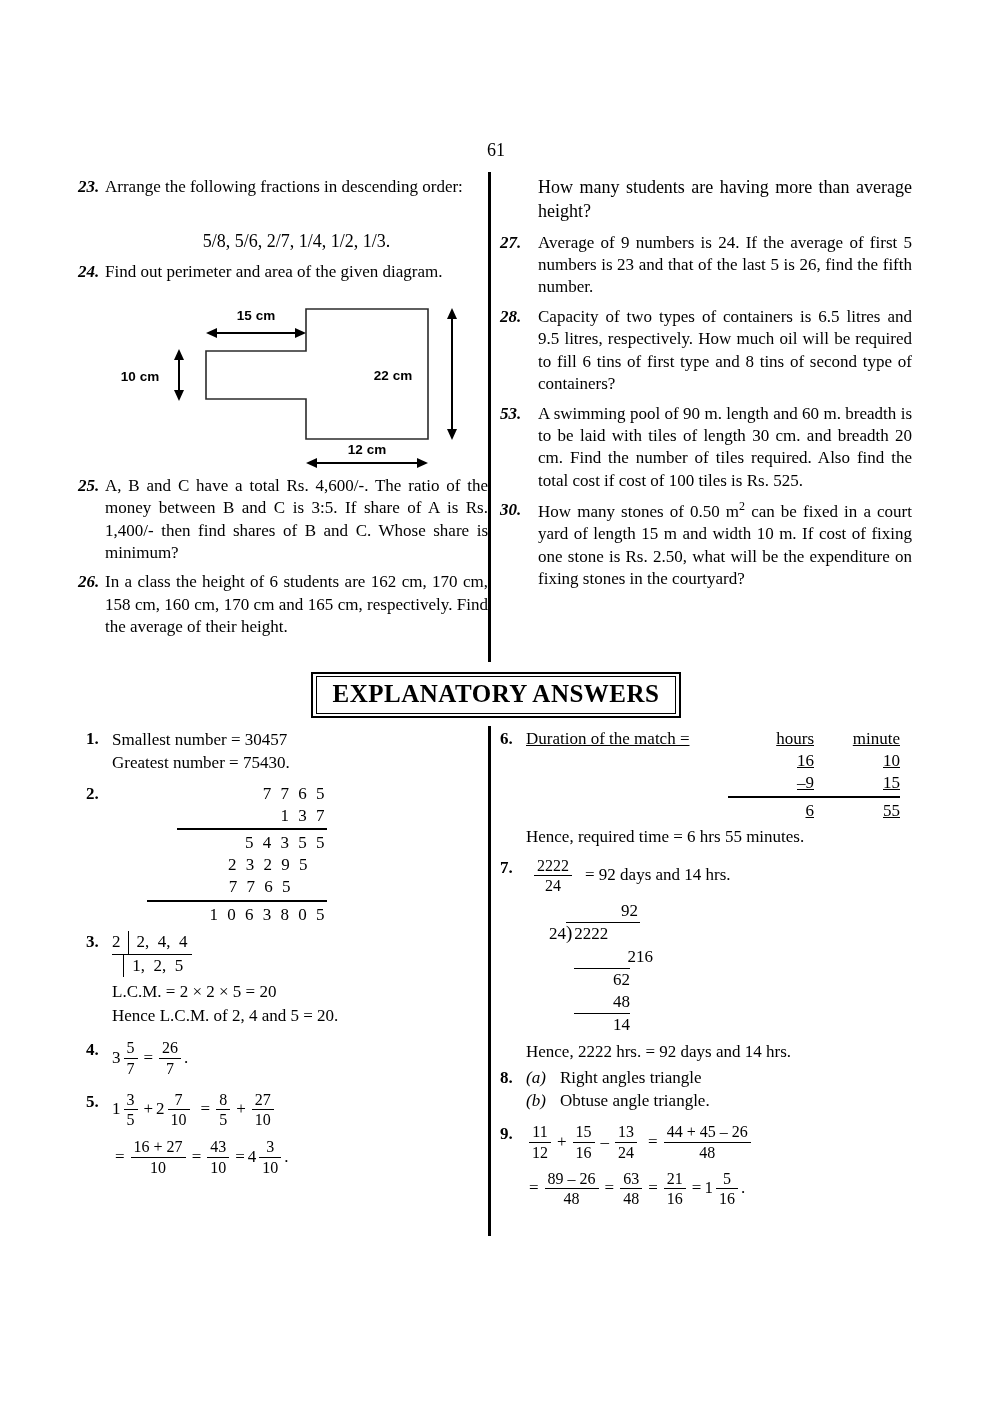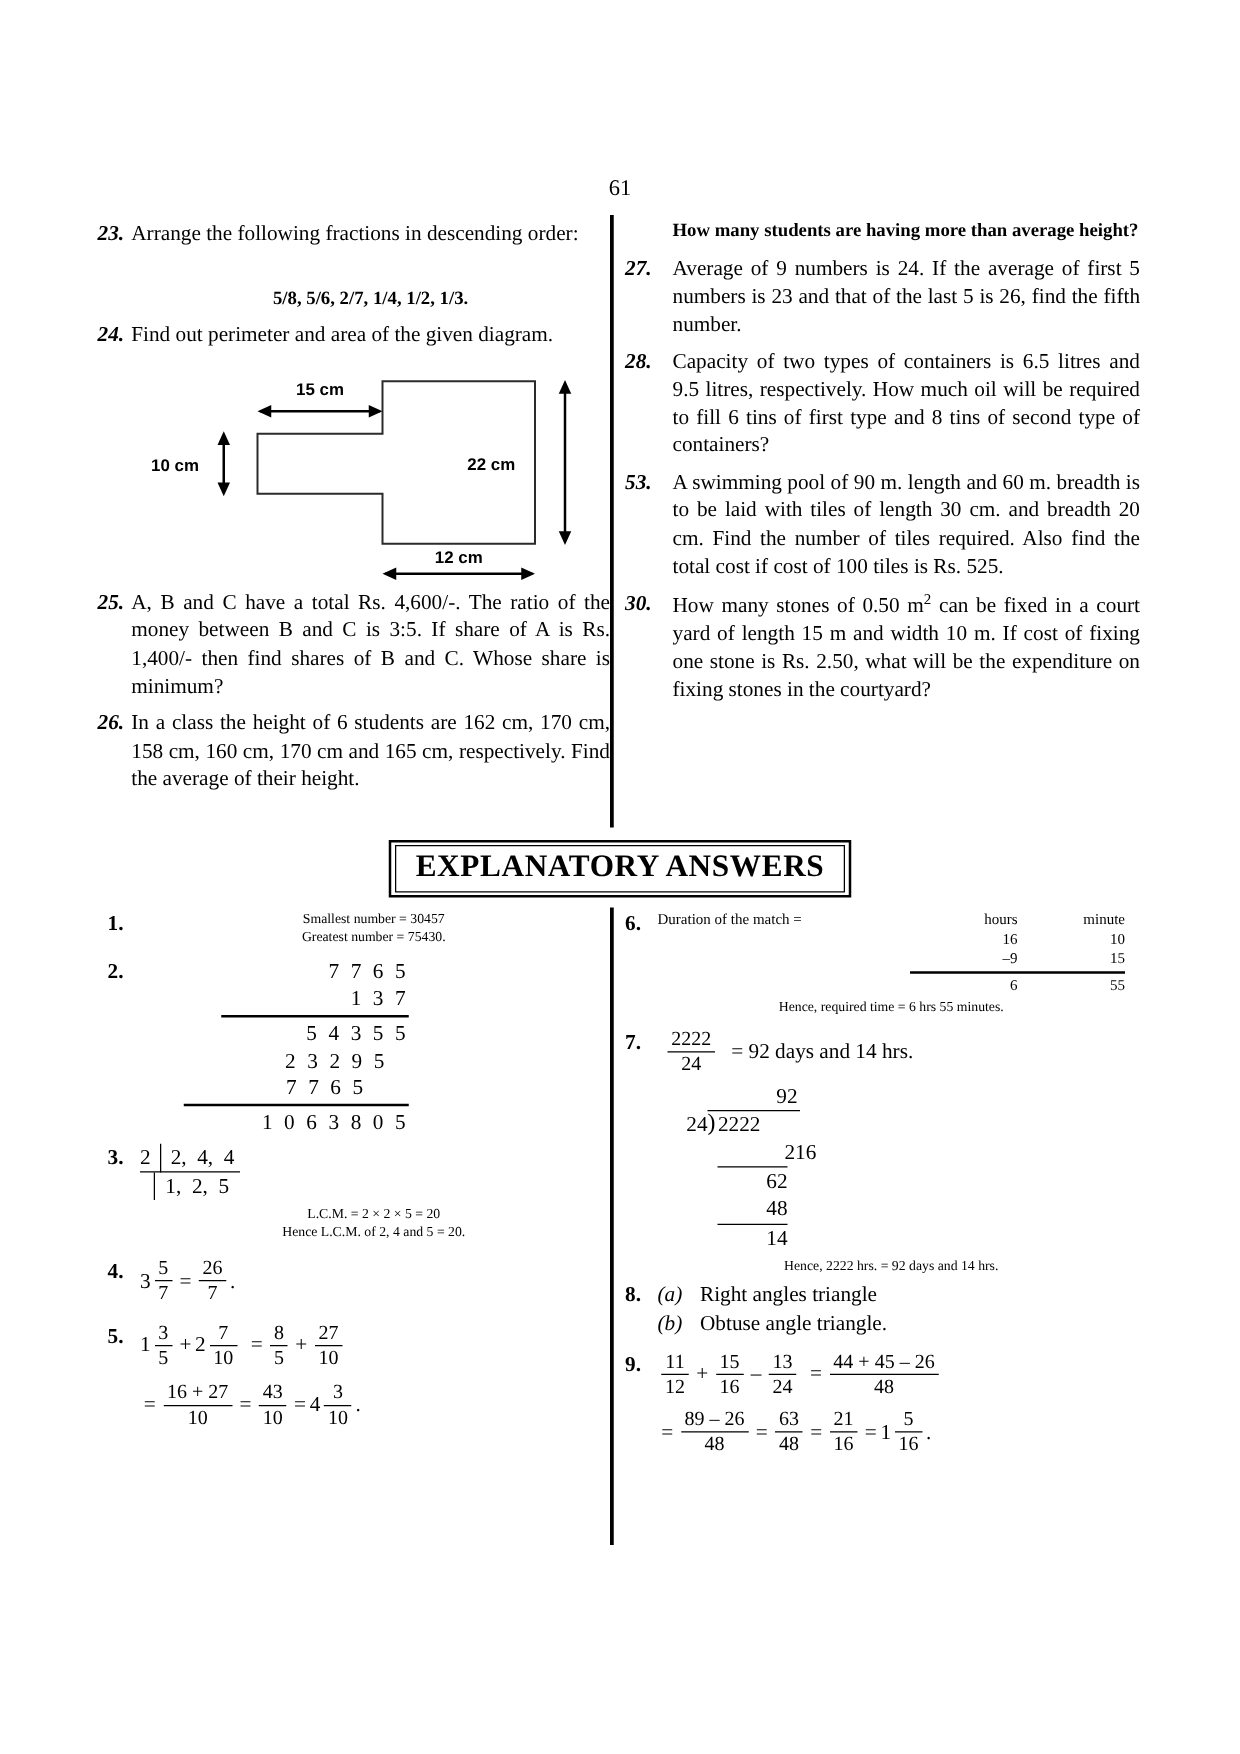--- a/index.html
+++ b/index.html
@@ -32,21 +32,21 @@
     background:#000;
   }
 
   .qitem { display:flex; margin-bottom:7px; }
   .qnum {
     font-weight:bold; font-size:17px; width:27px; flex:0 0 27px;
     text-align:left; line-height:1.32;font-style:italic;
   }
   .qbody { flex:1 1 auto; font-size:17px; line-height:1.32; text-align:justify; }
   .qbody.nojust { text-align:left; }
-  .cont { font-size:15px; line-height:1.32; text-align:justify; margin-bottom:7px; padding-left:27px;font-weight:bold; }
+  .cont { font-size:18px; line-height:1.32; text-align:justify; margin-bottom:7px; padding-left:27px; }
 
   
   .figure { position:relative; width:410px; height:180px; margin:6px 0 4px 0; }
   .figure svg { display:block; }
 
   
   .banner-wrap { position:absolute; top:672px; left:0; width:992px; text-align:center; }
   .banner {
     display:inline-block;
     border:2px solid #000;
@@ -60,21 +60,21 @@
   }
 
   
   .aarea { position:absolute; top:728px; left:0; width:992px; }
   .acol-left  { position:absolute; left:86px;  top:0; width:400px; }
   .acol-right { position:absolute; left:500px; top:0; width:400px; }
 
   .aitem { display:flex; margin-bottom:4px; }
   .anum { font-weight:bold; font-size:17px; width:26px; flex:0 0 26px; line-height:1.35; }
   .abody { flex:1 1 auto; font-size:17px; line-height:1.35; }
-  .aline { font-size:11px; line-height:1.38;text-align:center; }
+  .aline { font-size:17px; line-height:1.38; }
 
   
   .frac { display:inline-flex; flex-direction:column; vertical-align:middle;
           text-align:center; margin:0 3px; line-height:1.08; }
   .frac .num { border-bottom:1.4px solid #000; padding:0 3px 1px 3px; font-size:16px; }
   .frac .den { padding:1px 3px 0 3px; font-size:16px; }
   .mixed { display:inline-flex; align-items:center; vertical-align:middle; }
   .mixed .whole { font-size:17px; }
   .eqrow { display:flex; align-items:center; flex-wrap:wrap; font-size:17px; }
   .op { margin:0 3px; font-size:17px; }
@@ -87,21 +87,21 @@
   
   .lcm { display:inline-block; font-size:17px; line-height:1.3; }
   .lcm .top { display:flex; }
   .lcm .divisor { padding-right:7px; border-bottom:1.6px solid #000; }
   .lcm .vals { border-left:1.6px solid #000; border-bottom:1.6px solid #000; padding:0 4px 0 8px; white-space:pre; }
   .lcm .bot { display:flex; }
   .lcm .spacer { padding-right:7px; }
   .lcm .vals2 { border-left:1.6px solid #000; padding:0 4px 0 8px; white-space:pre; }
 
   
-  .timetbl { font-size:12px; line-height:1.3; }
+  .timetbl { font-size:17px; line-height:1.3;text-decoration:underline; }
   .timetbl .r { display:flex; justify-content:flex-end; }
   .timetbl .c1 { width:86px; text-align:right; }
   .timetbl .c2 { width:86px; text-align:right; }
   .timetbl .tline { border-top:2px solid #000; width:172px; margin-left:auto; margin-top:2px; margin-bottom:2px; }
 
   
   .ldiv { font-size:17px; line-height:1.3; position:relative; }
   .ldiv .q { text-align:right; padding-right:2px; }
   .ldiv .qrule { border-bottom:1.6px solid #000; }
   .ldiv .drow { display:flex; align-items:flex-start; }

